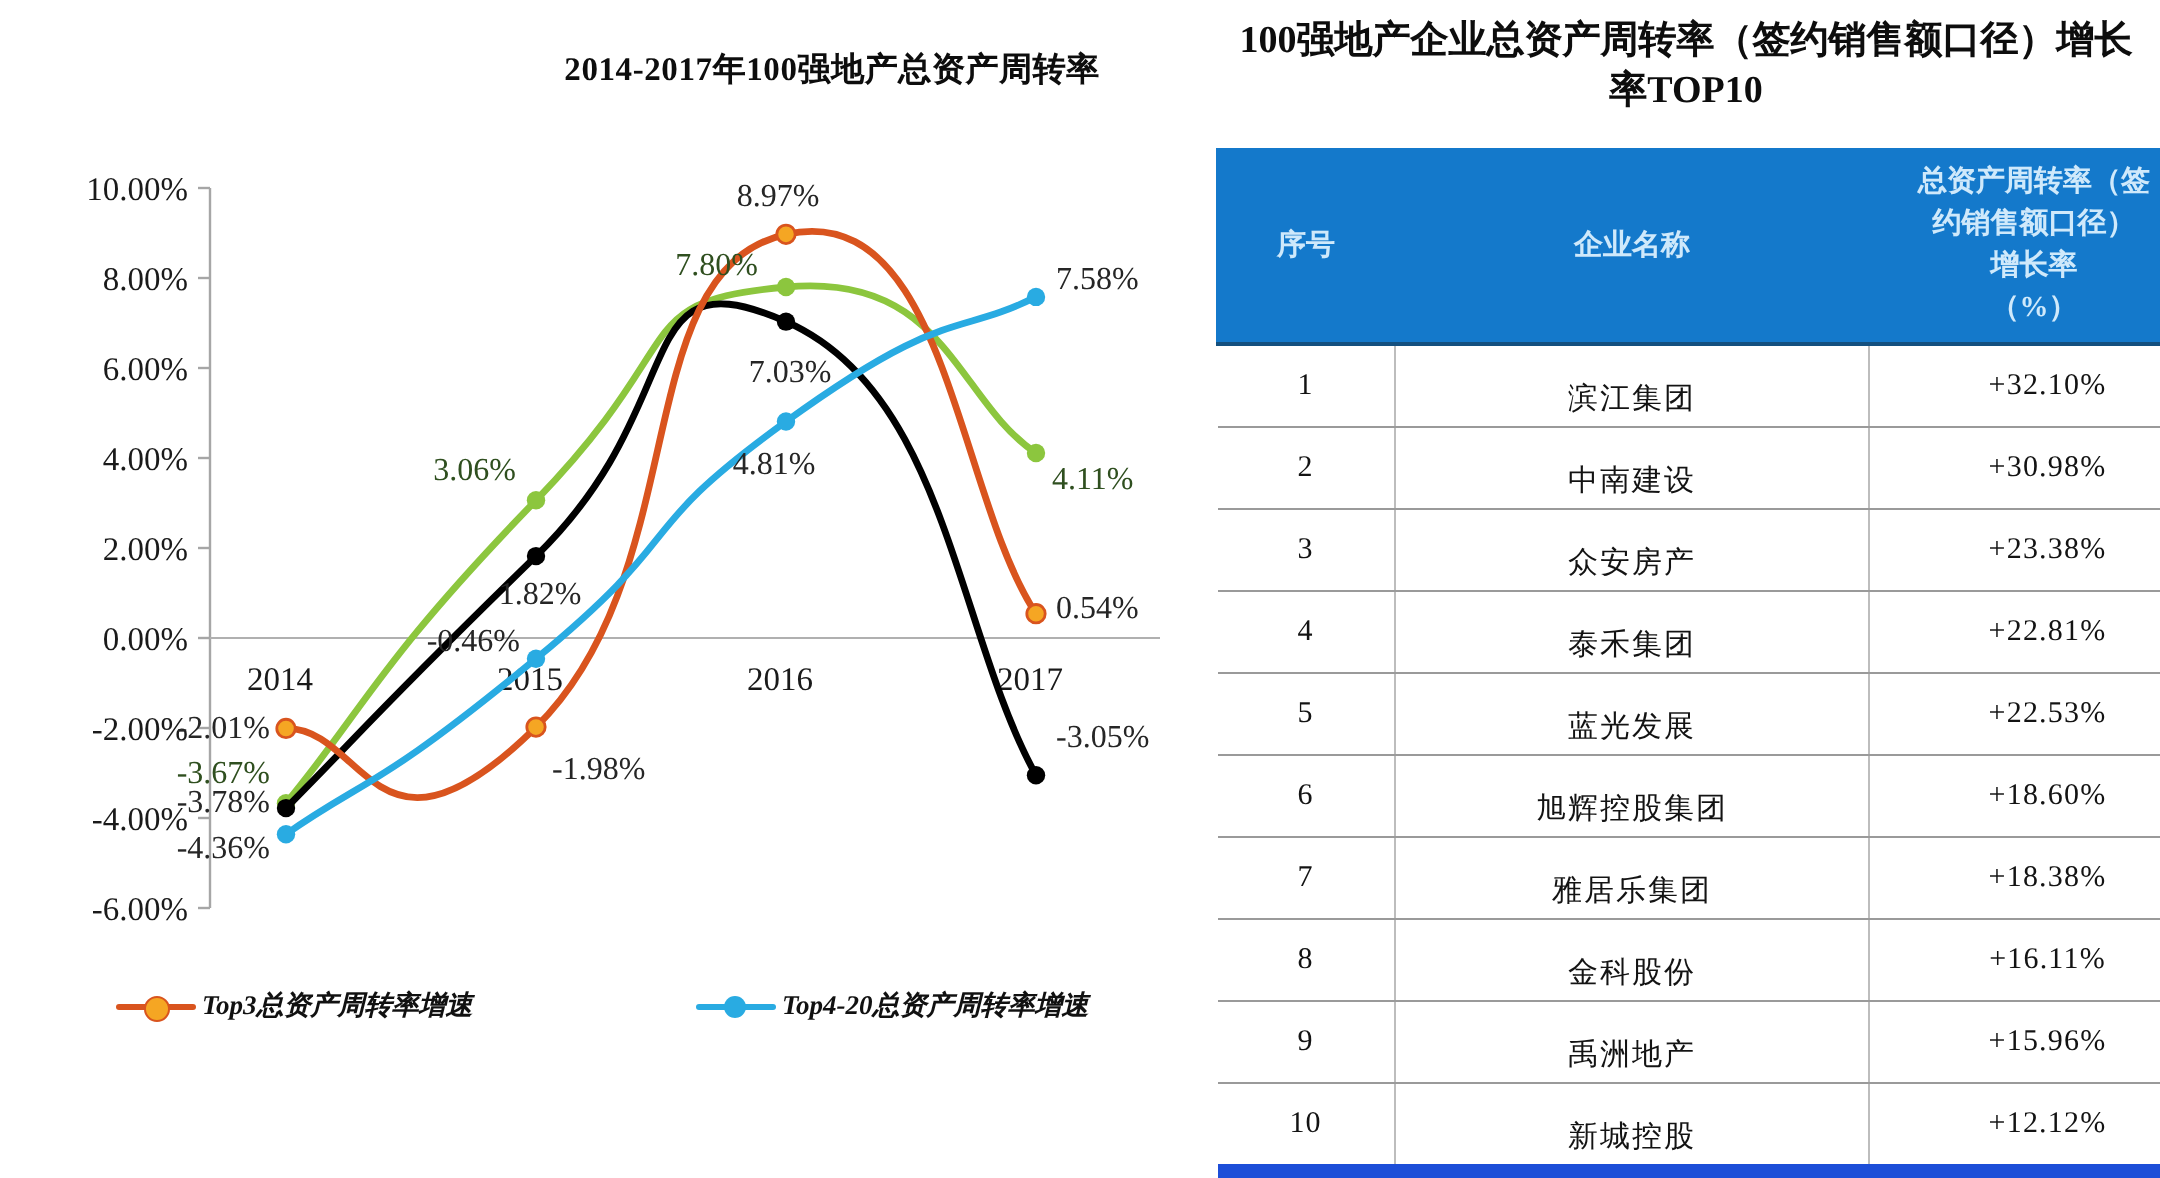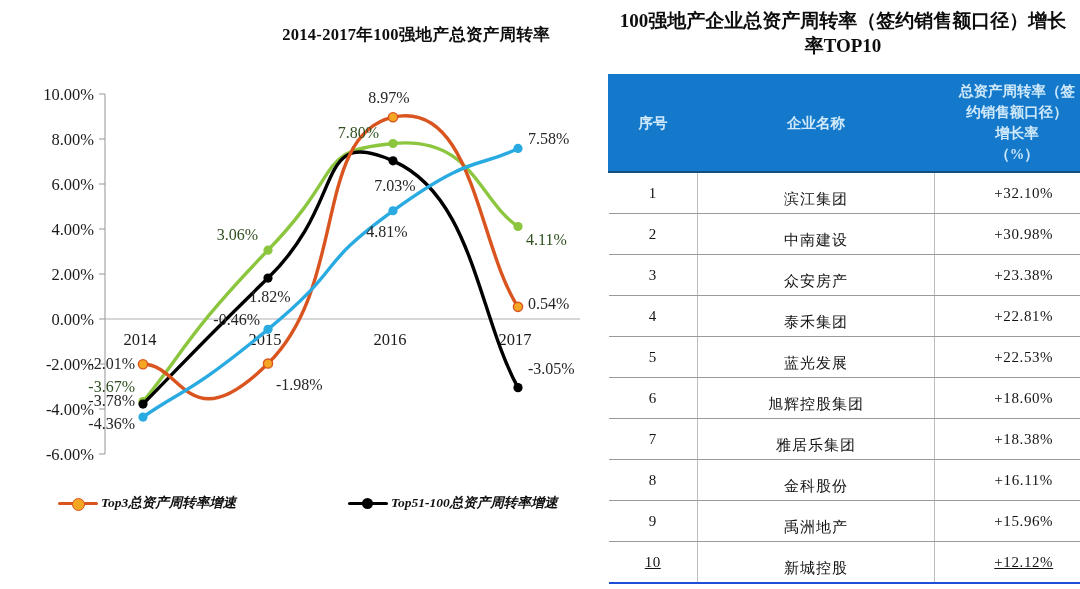--- a/index.html
+++ b/index.html
@@ -131,21 +131,21 @@
     text-align: center;
     border-bottom: 1px solid #9a9a9a;
     border-left: 1px solid #bdbdbd;
     border-right: 1px solid #bdbdbd;
     height: 40px;
     padding: 0;
     color: #131313;
   }
   #rank-table td.c-no  { border-left: none; }
   #rank-table td.c-val { border-right: none; }
-  #rank-table tbody tr:last-child td { border-bottom: 2px solid #1d4ed8; text-decoration: underline; }
+  #rank-table tbody tr:last-child td { border-bottom: 8px solid #1d4ed8; }
   #rank-table thead tr th { border-bottom: 2px solid #14507f; }
   .cell-name { display: inline-block; transform: translateY(6px); letter-spacing: 1px; }
   .cell-val  { letter-spacing: 0.6px; margin-left: 13px; }
   .cell-no   { letter-spacing: 0.5px; }
 </style>
 </head>
 <body>
 
 <div id="chart-panel">
 
@@ -238,29 +238,29 @@
 
   <div id="legend">
     <div class="legend-item">
       <span class="legend-mark">
         <span class="lline" style="background:#D9541E"></span>
         <span class="ldot" style="background:#F5A623;border:1.5px solid #D9541E"></span>
       </span>
       <span class="legend-label">Top3总资产周转率增速</span>
     </div>
 
-
-
     <div class="legend-item">
       <span class="legend-mark">
-        <span class="lline" style="background:#000000"></span>
-        <span class="ldot" style="background:#000000"></span>
+        <span class="lline" style="background:#29ABE2"></span>
+        <span class="ldot" style="background:#29ABE2"></span>
       </span>
-      <span class="legend-label">Top51-100总资产周转率增速</span>
+      <span class="legend-label">Top4-20总资产周转率增速</span>
     </div>
+
+
   </div>
 </div>
 
 <div id="table-panel">
 
   <div id="table-title">
     <span class="tline">100强地产企业总资产周转率（签约销售额口径）增长</span>
     <span class="tline">率TOP10</span>
   </div>
 

